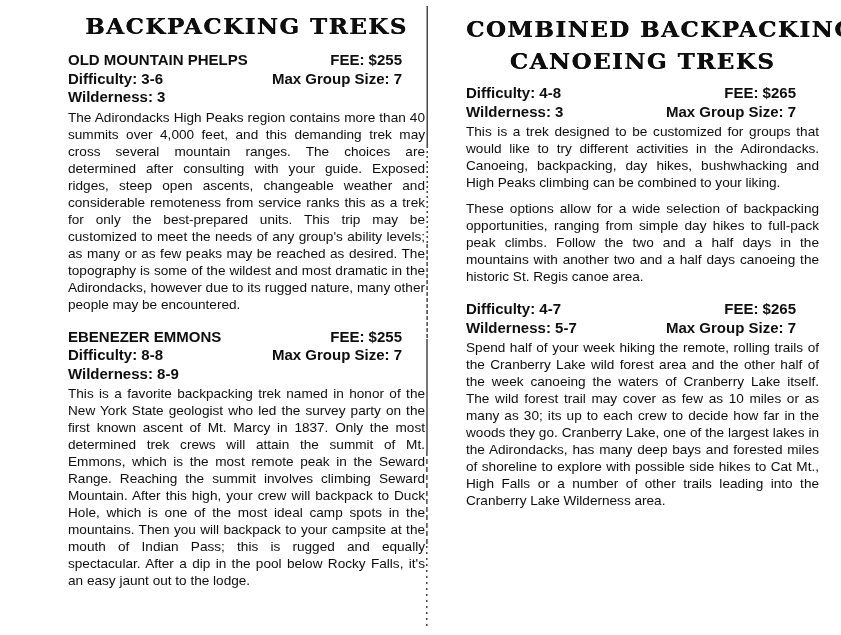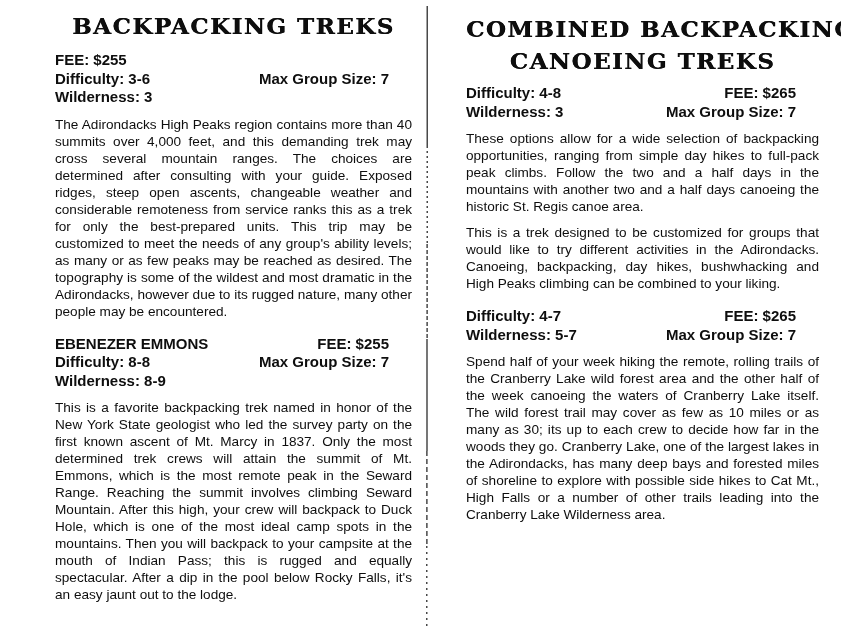--- a/index.html
+++ b/index.html
@@ -6,21 +6,21 @@
   .sheet {
     position: relative;
     width: 841px;
     height: 635px;
     background: #ffffff;
     color: #0e0e0e;
     font-family: "Liberation Sans", sans-serif;
     overflow: hidden;
   }
   .col { position: absolute; top: 0; }
-  .col-left  { left: 55px;  width: 357px; }
+  .col-left  { left: 68px;  width: 357px; }
   .col-right { left: 466px; width: 353px; }
 
   .page-title {
     font-family: "DejaVu Serif", serif;
     font-weight: bold;
     font-size: 23px;
     letter-spacing: 1.5px;
     text-align: center;
     margin: 12px 0 12px 0;
     text-shadow: 0.4px 0 0 #000;
@@ -41,21 +41,21 @@
     justify-content: space-between;
     align-items: baseline;
     font-weight: bold;
     font-size: 15px;
     line-height: 18.5px;
   }
   .head-left  { text-align: left; }
   .head-right { text-align: right; padding-right: 23px; }
 
   .trek p {
-    margin: 9px 0 0 0;
+    margin: 2px 0 0 0;
     font-size: 13.6px;
     line-height: 17px;
     text-align: justify;
     text-justify: inter-word;
   }
   .trek p + p { margin-top: 9px; }
 
   .fold-divider {
     position: absolute;
     left: 425px;
@@ -67,20 +67,21 @@
 </head>
 <body>
 
 <div class="sheet">
 
   <div class="col col-left">
     <h1 class="page-title">BACKPACKING TREKS</h1>
 
     <section class="trek">
       <div class="head-row">
+        <span class="head-left">OLD MOUNTAIN PHELPS</span>
         <span class="head-right">FEE: $255</span>
       </div>
       <div class="head-row">
         <span class="head-left">Difficulty: 3-6</span>
         <span class="head-right">Max Group Size: 7</span>
       </div>
       <div class="head-row">
         <span class="head-left">Wilderness: 3</span>
       </div>
       <p>The Adirondacks High Peaks region contains more than 40 summits over 4,000 feet, and this demanding trek may cross several mountain ranges. The choices are determined after consulting with your guide. Exposed ridges, steep open ascents, changeable weather and considerable remoteness from service ranks this as a trek for only the best-prepared units. This trip may be customized to meet the needs of any group's ability levels; as many or as few peaks may be reached as desired. The topography is some of the wildest and most dramatic in the Adirondacks, however due to its rugged nature, many other people may be encountered.</p>
@@ -119,22 +120,22 @@
 
     <section class="trek">
       <div class="head-row">
         <span class="head-left">Difficulty: 4-8</span>
         <span class="head-right">FEE: $265</span>
       </div>
       <div class="head-row">
         <span class="head-left">Wilderness: 3</span>
         <span class="head-right">Max Group Size: 7</span>
       </div>
+      <p>This is a trek designed to be customized for groups that would like to try different activities in the Adirondacks. Canoeing, backpacking, day hikes, bushwhacking and High Peaks climbing can be combined to your liking.</p>
       <p>These options allow for a wide selection of backpacking opportunities, ranging from simple day hikes to full-pack peak climbs. Follow the two and a half days in the mountains with another two and a half days canoeing the historic St. Regis canoe area.</p>
-      <p>This is a trek designed to be customized for groups that would like to try different activities in the Adirondacks. Canoeing, backpacking, day hikes, bushwhacking and High Peaks climbing can be combined to your liking.</p>
     </section>
 
     <section class="trek">
       <div class="head-row">
         <span class="head-left">Difficulty: 4-7</span>
         <span class="head-right">FEE: $265</span>
       </div>
       <div class="head-row">
         <span class="head-left">Wilderness: 5-7</span>
         <span class="head-right">Max Group Size: 7</span>

